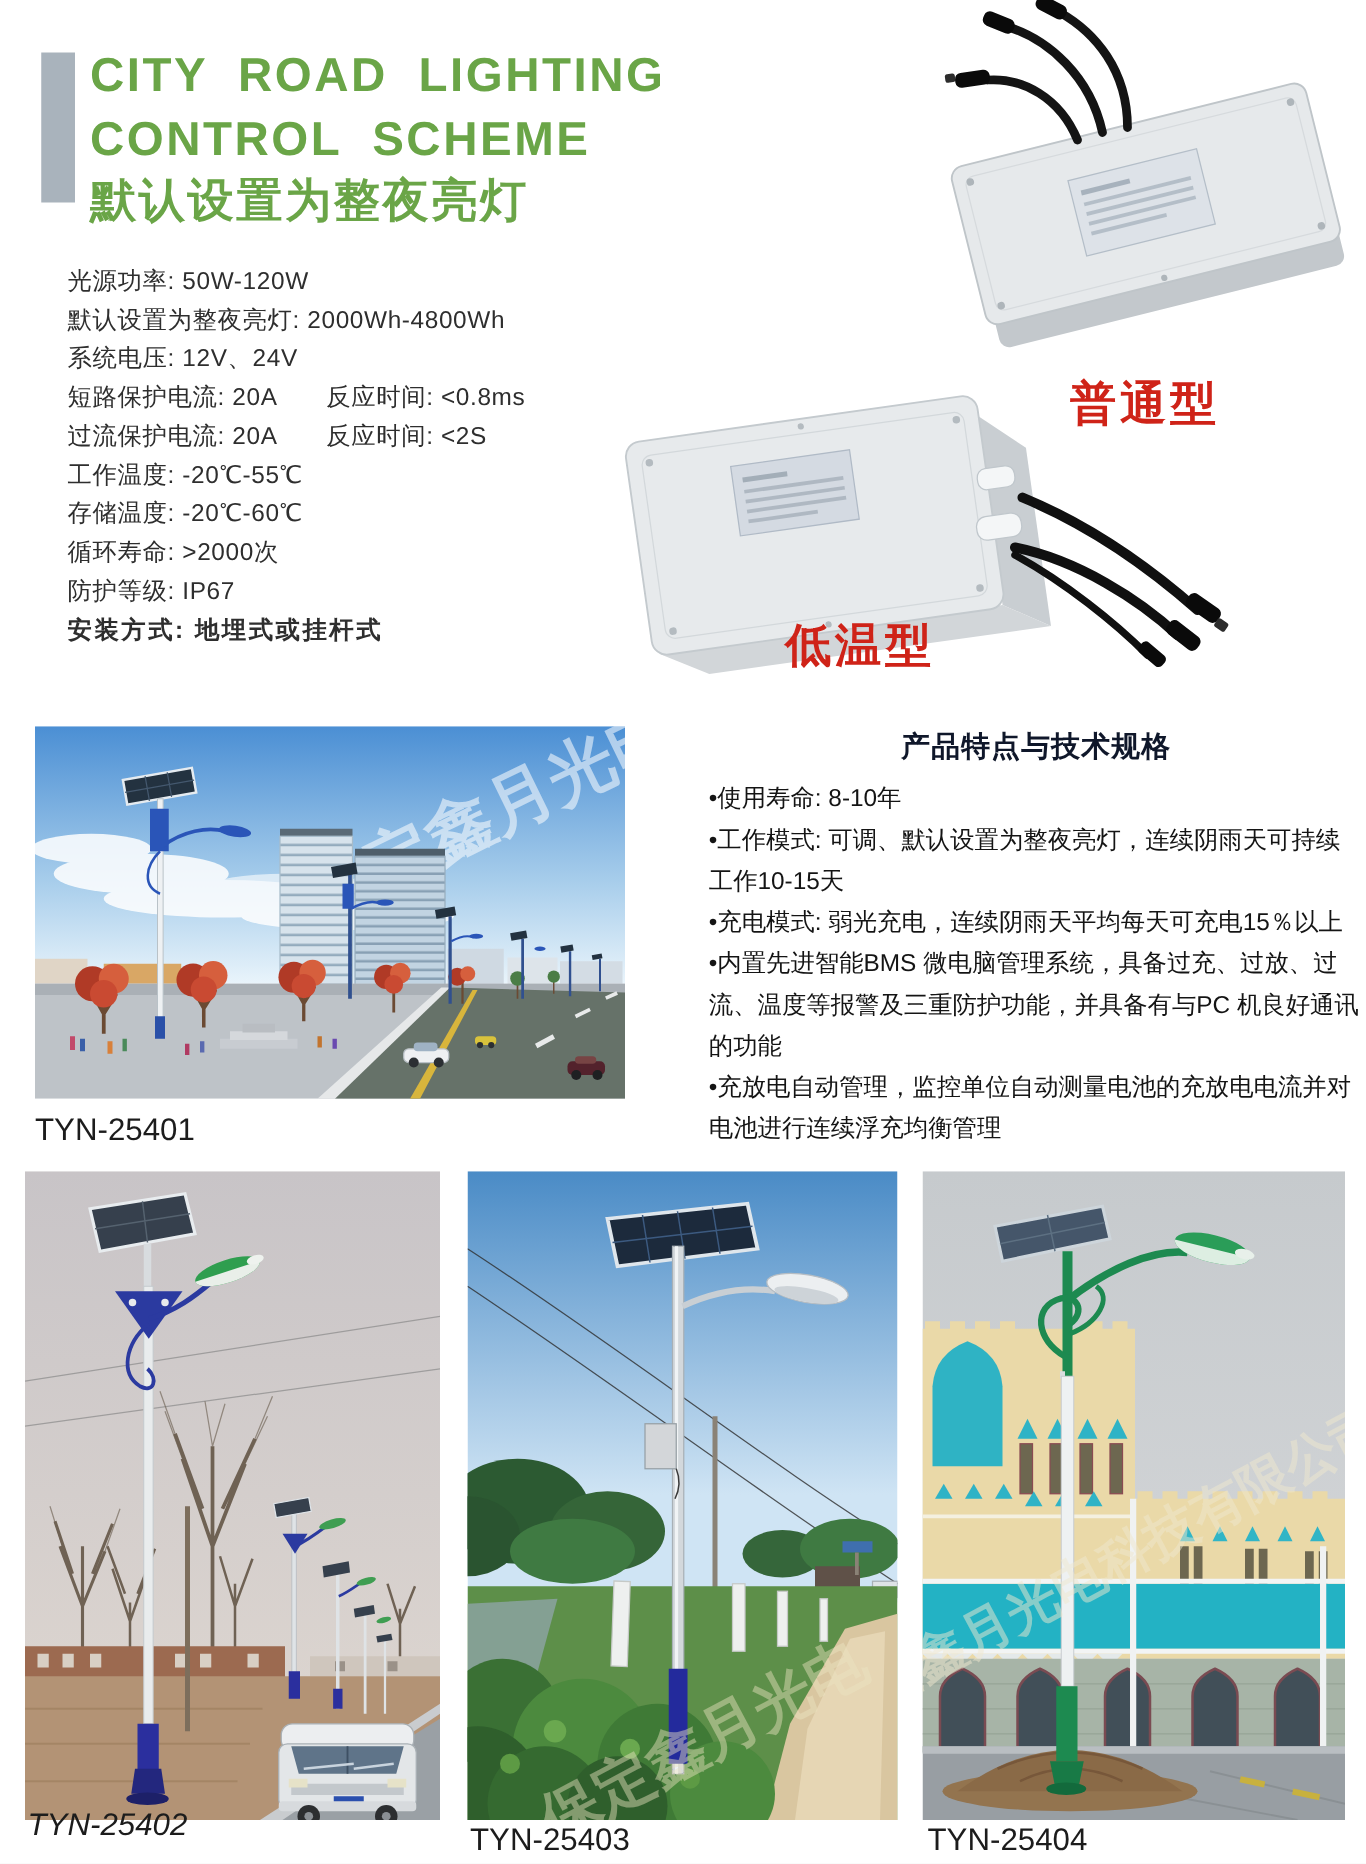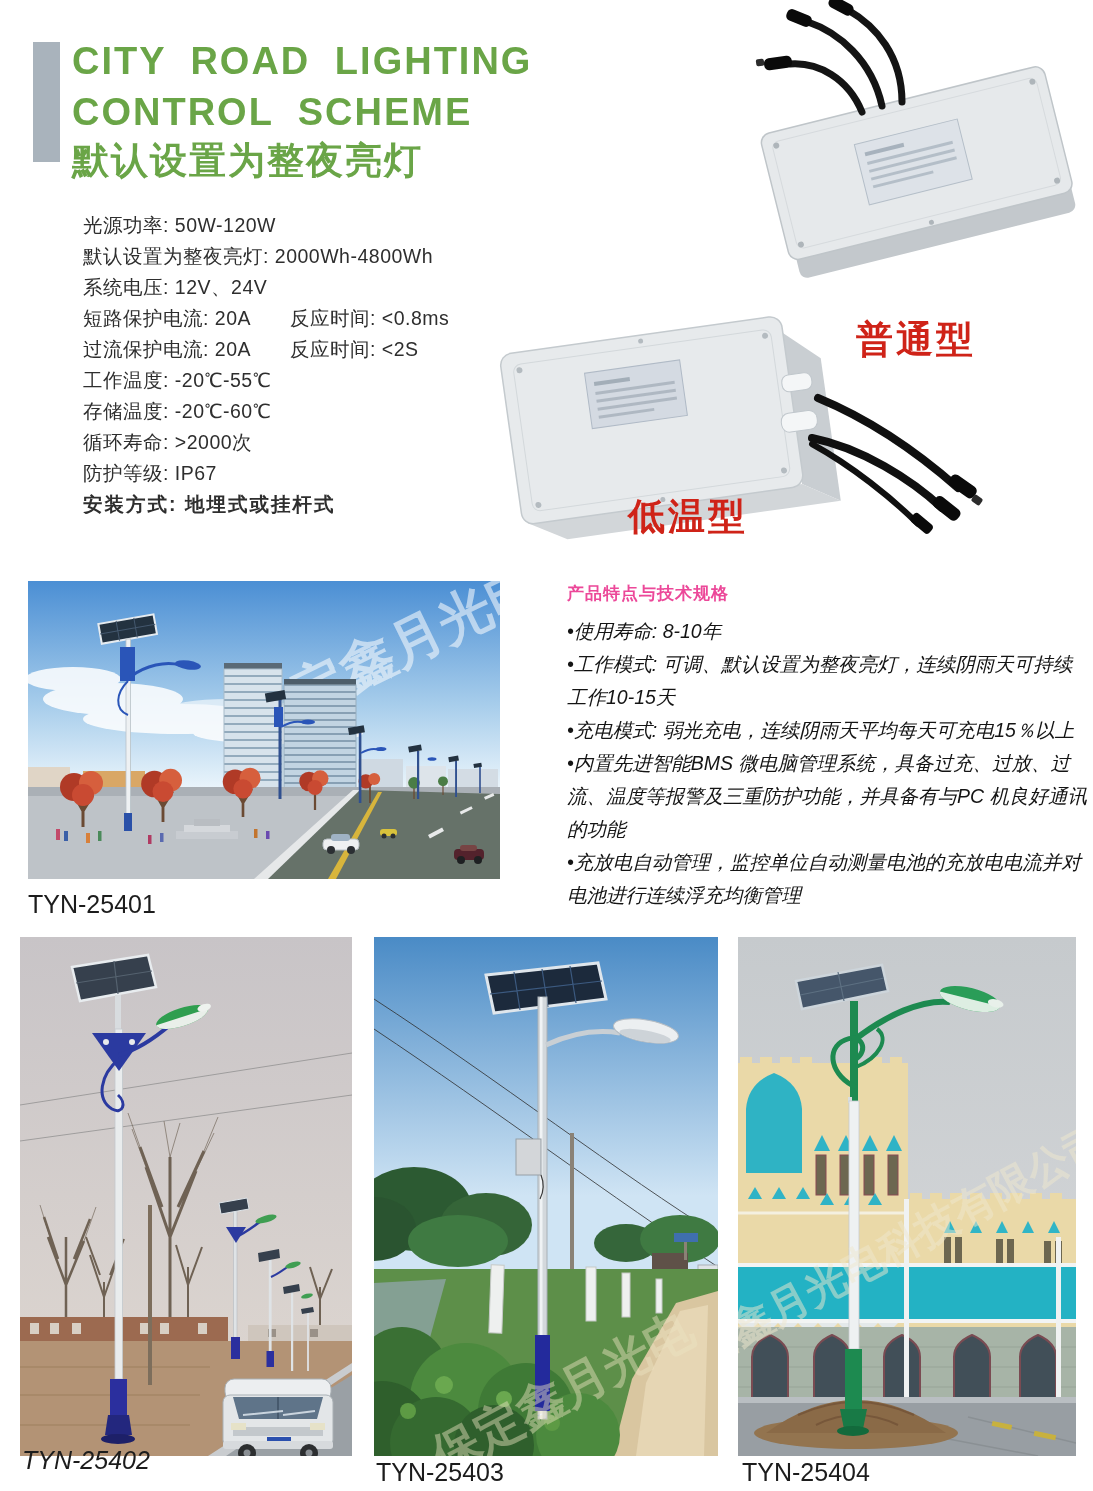--- a/index.html
+++ b/index.html
@@ -3,27 +3,27 @@
 <meta charset="utf-8">
 <style>
   html,body{margin:0;padding:0;background:#f2f2f2;}
   .page{position:relative;width:1093px;height:1491px;background:#ffffff;margin:0 auto;
         font-family:"Liberation Sans",sans-serif;overflow:hidden;padding-left:24px;}
   .abs{position:absolute;}
   .accent-bar{left:33px;top:42px;width:27px;height:120px;background:#a9b3bc;}
   .title-block{left:72px;top:36px;}
   .title-en{color:#6aa547;font-weight:bold;font-size:38px;line-height:51px;letter-spacing:2px;word-spacing:12px;white-space:nowrap;}
   .title-cn{color:#6aa547;font-weight:bold;font-size:37px;line-height:46px;letter-spacing:2px;white-space:nowrap;}
-  .specs{left:83px;top:210px;width:470px;}
+  .specs{left:54px;top:210px;width:470px;}
   .spec-row{font-size:19.5px;line-height:31px;color:#2e2e2e;letter-spacing:.5px;white-space:nowrap;}
   .spec-row.bold{font-weight:bold;letter-spacing:2px;}
   .type-label{color:#cf2318;font-weight:bold;font-size:37px;letter-spacing:3px;white-space:nowrap;}
   .features{left:567px;top:582px;width:524px;}
-  .features h2{margin:0 0 10px 0;font-size:17px;color:#ec4899;letter-spacing:1px;}
-  .features p{margin:0;font-size:19.5px;line-height:33px;color:#141414;font-style:italic;}
+  .features h2{margin:0 0 10px 0;font-size:23px;color:#0f172a;letter-spacing:1px;text-align:center;}
+  .features p{margin:0;font-size:19.5px;line-height:33px;color:#141414;}
   .model-label{font-size:25px;color:#1c1c1c;letter-spacing:0;white-space:nowrap;}
   figure{margin:0;padding:0;}
   svg{display:block;}
 </style>
 </head>
 <body>
 
 <div class="page">
 
   <div class="abs accent-bar"></div>
@@ -70,21 +70,21 @@
         <path d="M212,102 C212,56 186,26 158,10" stroke-width="7"></path>
       </g>
       <g fill="#0a0a0a">
         <rect x="74" y="57" width="28" height="12" rx="5" transform="rotate(-8 88 63)"></rect>
         <rect x="96" y="12" width="26" height="12" rx="5" transform="rotate(22 109 18)"></rect>
         <rect x="138" y="0" width="26" height="12" rx="5" transform="rotate(28 151 6)"></rect>
         <rect x="66" y="59" width="8" height="7" rx="2" fill="#2c2c2c" transform="rotate(-8 70 62)"></rect>
       </g>
     </svg>
   </figure>
-  <div class="abs type-label" style="left:856px;top:315px;">普通型</div>
+  <div class="abs type-label" style="left:856px;top:298px;">普通型</div>
 
   <figure class="abs" style="left:480px;top:296px;width:530px;height:255px;">
     <svg width="530" height="255" viewBox="0 0 530 255">
       <g transform="rotate(-8 260 120)">
         <path d="M312,42 L348,74 L348,218 L312,196 Z" fill="#c9ced2"></path>
         <path d="M34,196 L312,196 L348,218 L72,218 Z" fill="#d2d6d9"></path>
         <rect x="30" y="26" width="284" height="172" rx="12" fill="#e7eaec" stroke="#c4cace" stroke-width="1.5"></rect>
         <rect x="42" y="38" width="260" height="148" rx="8" fill="none" stroke="#d3d8db"></rect>
         <circle cx="48" cy="44" r="3" fill="#b4bbc0"></circle>
           <circle cx="296" cy="44" r="3" fill="#b4bbc0"></circle>

